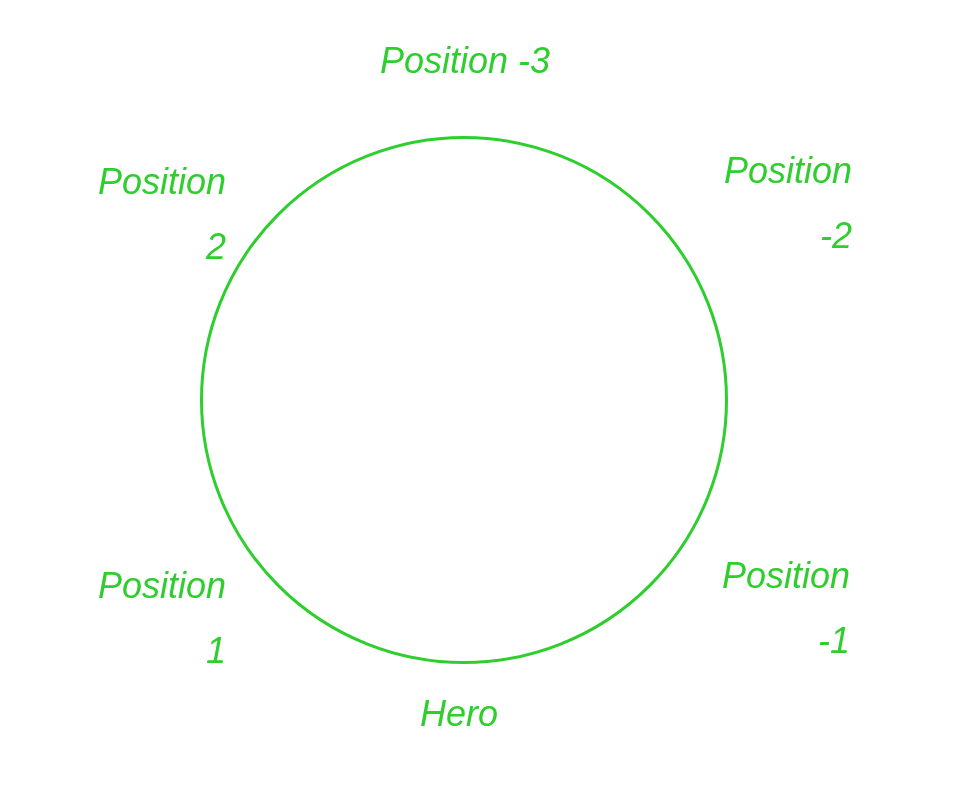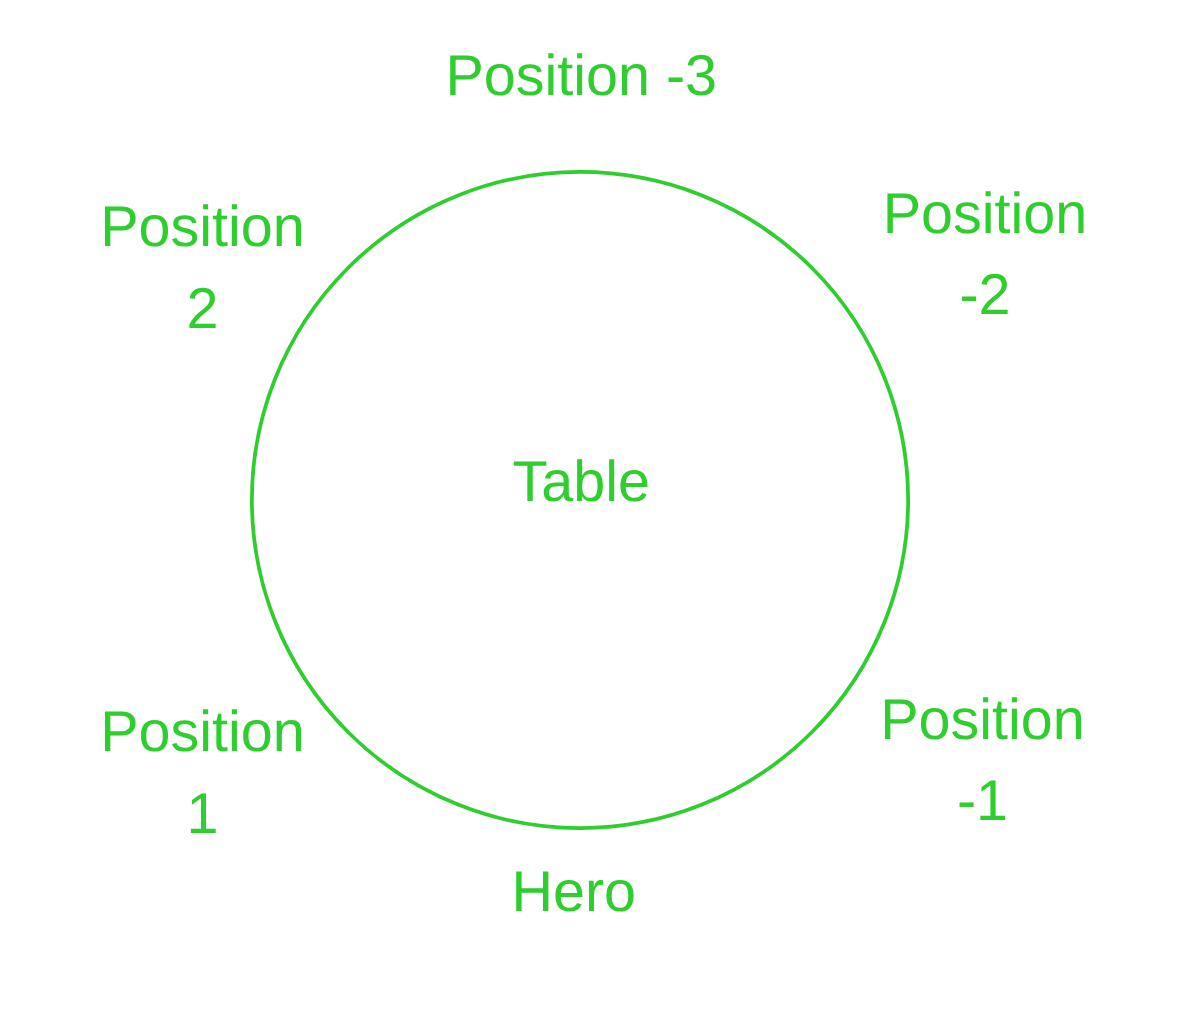--- a/index.html
+++ b/index.html
@@ -23,26 +23,27 @@
     left: 200px;
     top: 136px;
     width: 528px;
     height: 528px;
     border: 3px solid var(--accent);
     border-radius: 50%;
     background: transparent;
   }
   .label {
     position: absolute;
-    font-size: 46px;
+    font-size: 36px;
     line-height: 65px;
-    text-align: center;
+    text-align: right;
     white-space: nowrap;
     transform: translateX(-50%);
     color: var(--accent);
+    font-style: italic;
   }
   .label .line { display: block; }
   .label-top         { left: 465px; top: 28px;  }
   .label-upper-left  { left: 162px; top: 149px; }
   .label-upper-right { left: 788px; top: 138px; }
   .label-table       { left: 465px; top: 353px; }
   .label-lower-left  { left: 162px; top: 553px; }
   .label-lower-right { left: 786px; top: 543px; }
   .label-bottom      { left: 459px; top: 681px; }
 </style>
@@ -60,23 +61,20 @@
   <div class="label label-upper-left">
     <span class="line">Position</span>
     <span class="line">2</span>
   </div>
 
   <div class="label label-upper-right">
     <span class="line">Position</span>
     <span class="line">-2</span>
   </div>
 
-  <div class="label label-table">
-    <span class="line">Table</span>
-  </div>
 
   <div class="label label-lower-left">
     <span class="line">Position</span>
     <span class="line">1</span>
   </div>
 
   <div class="label label-lower-right">
     <span class="line">Position</span>
     <span class="line">-1</span>
   </div>

